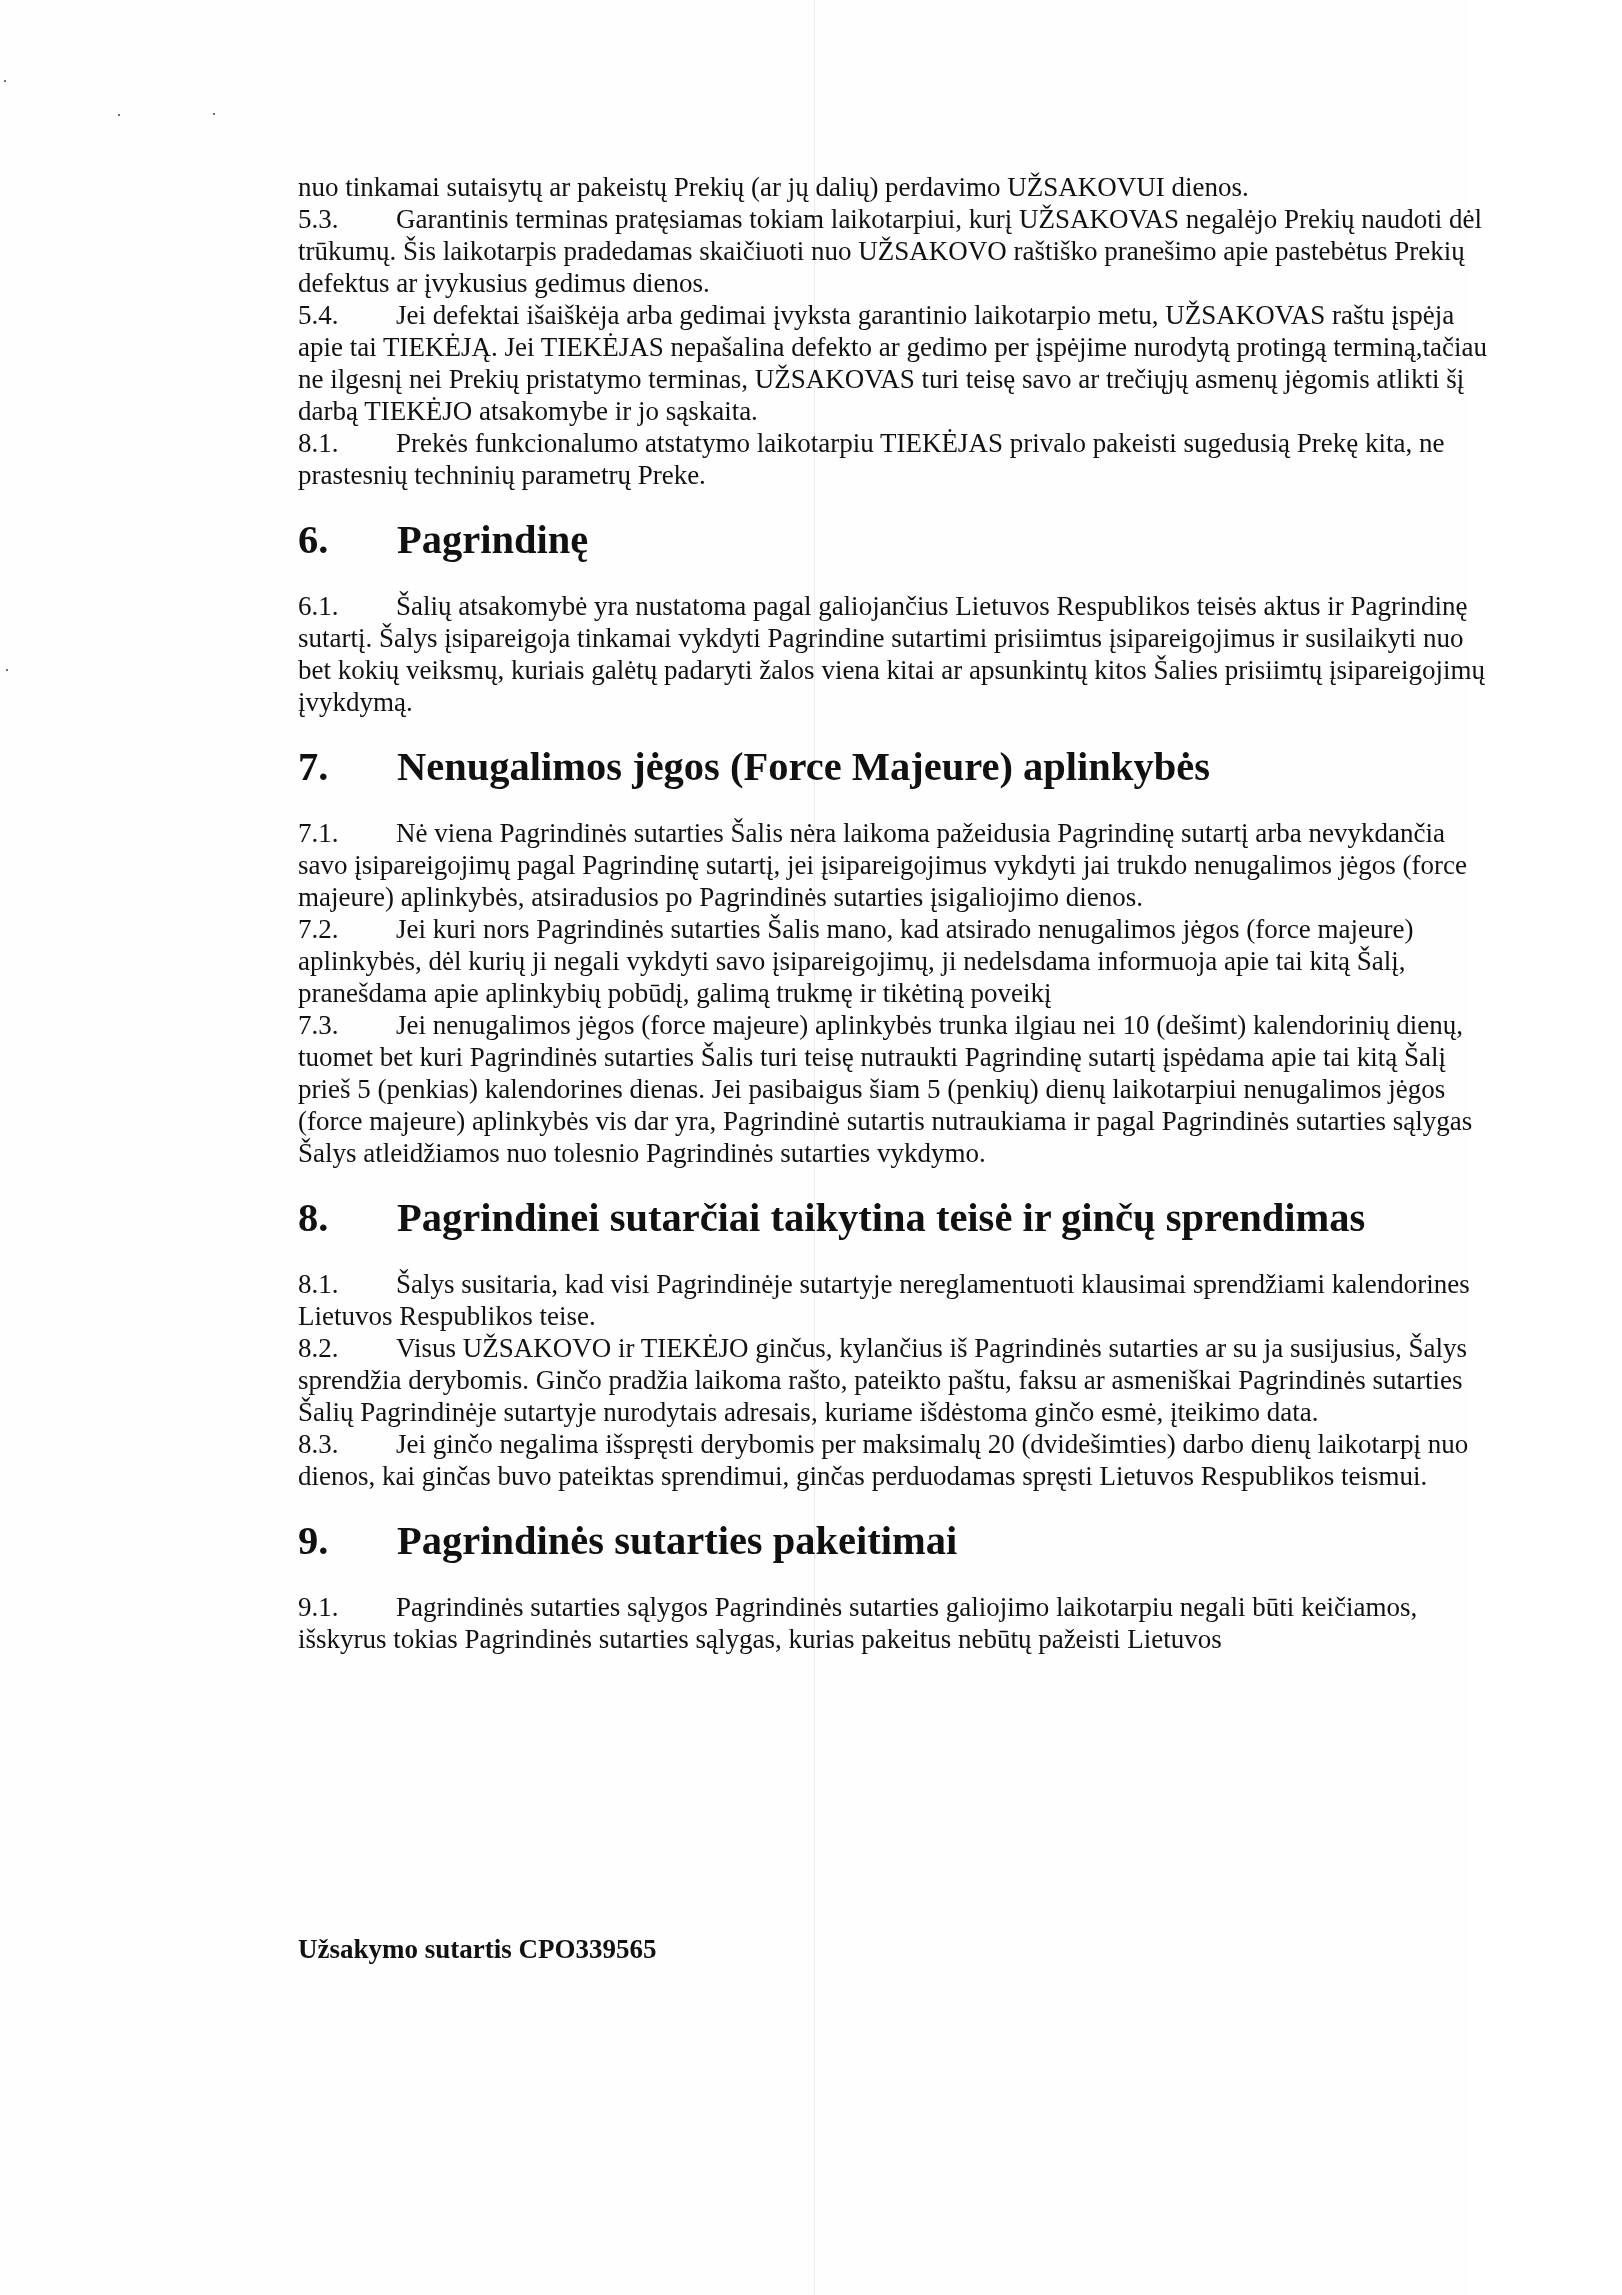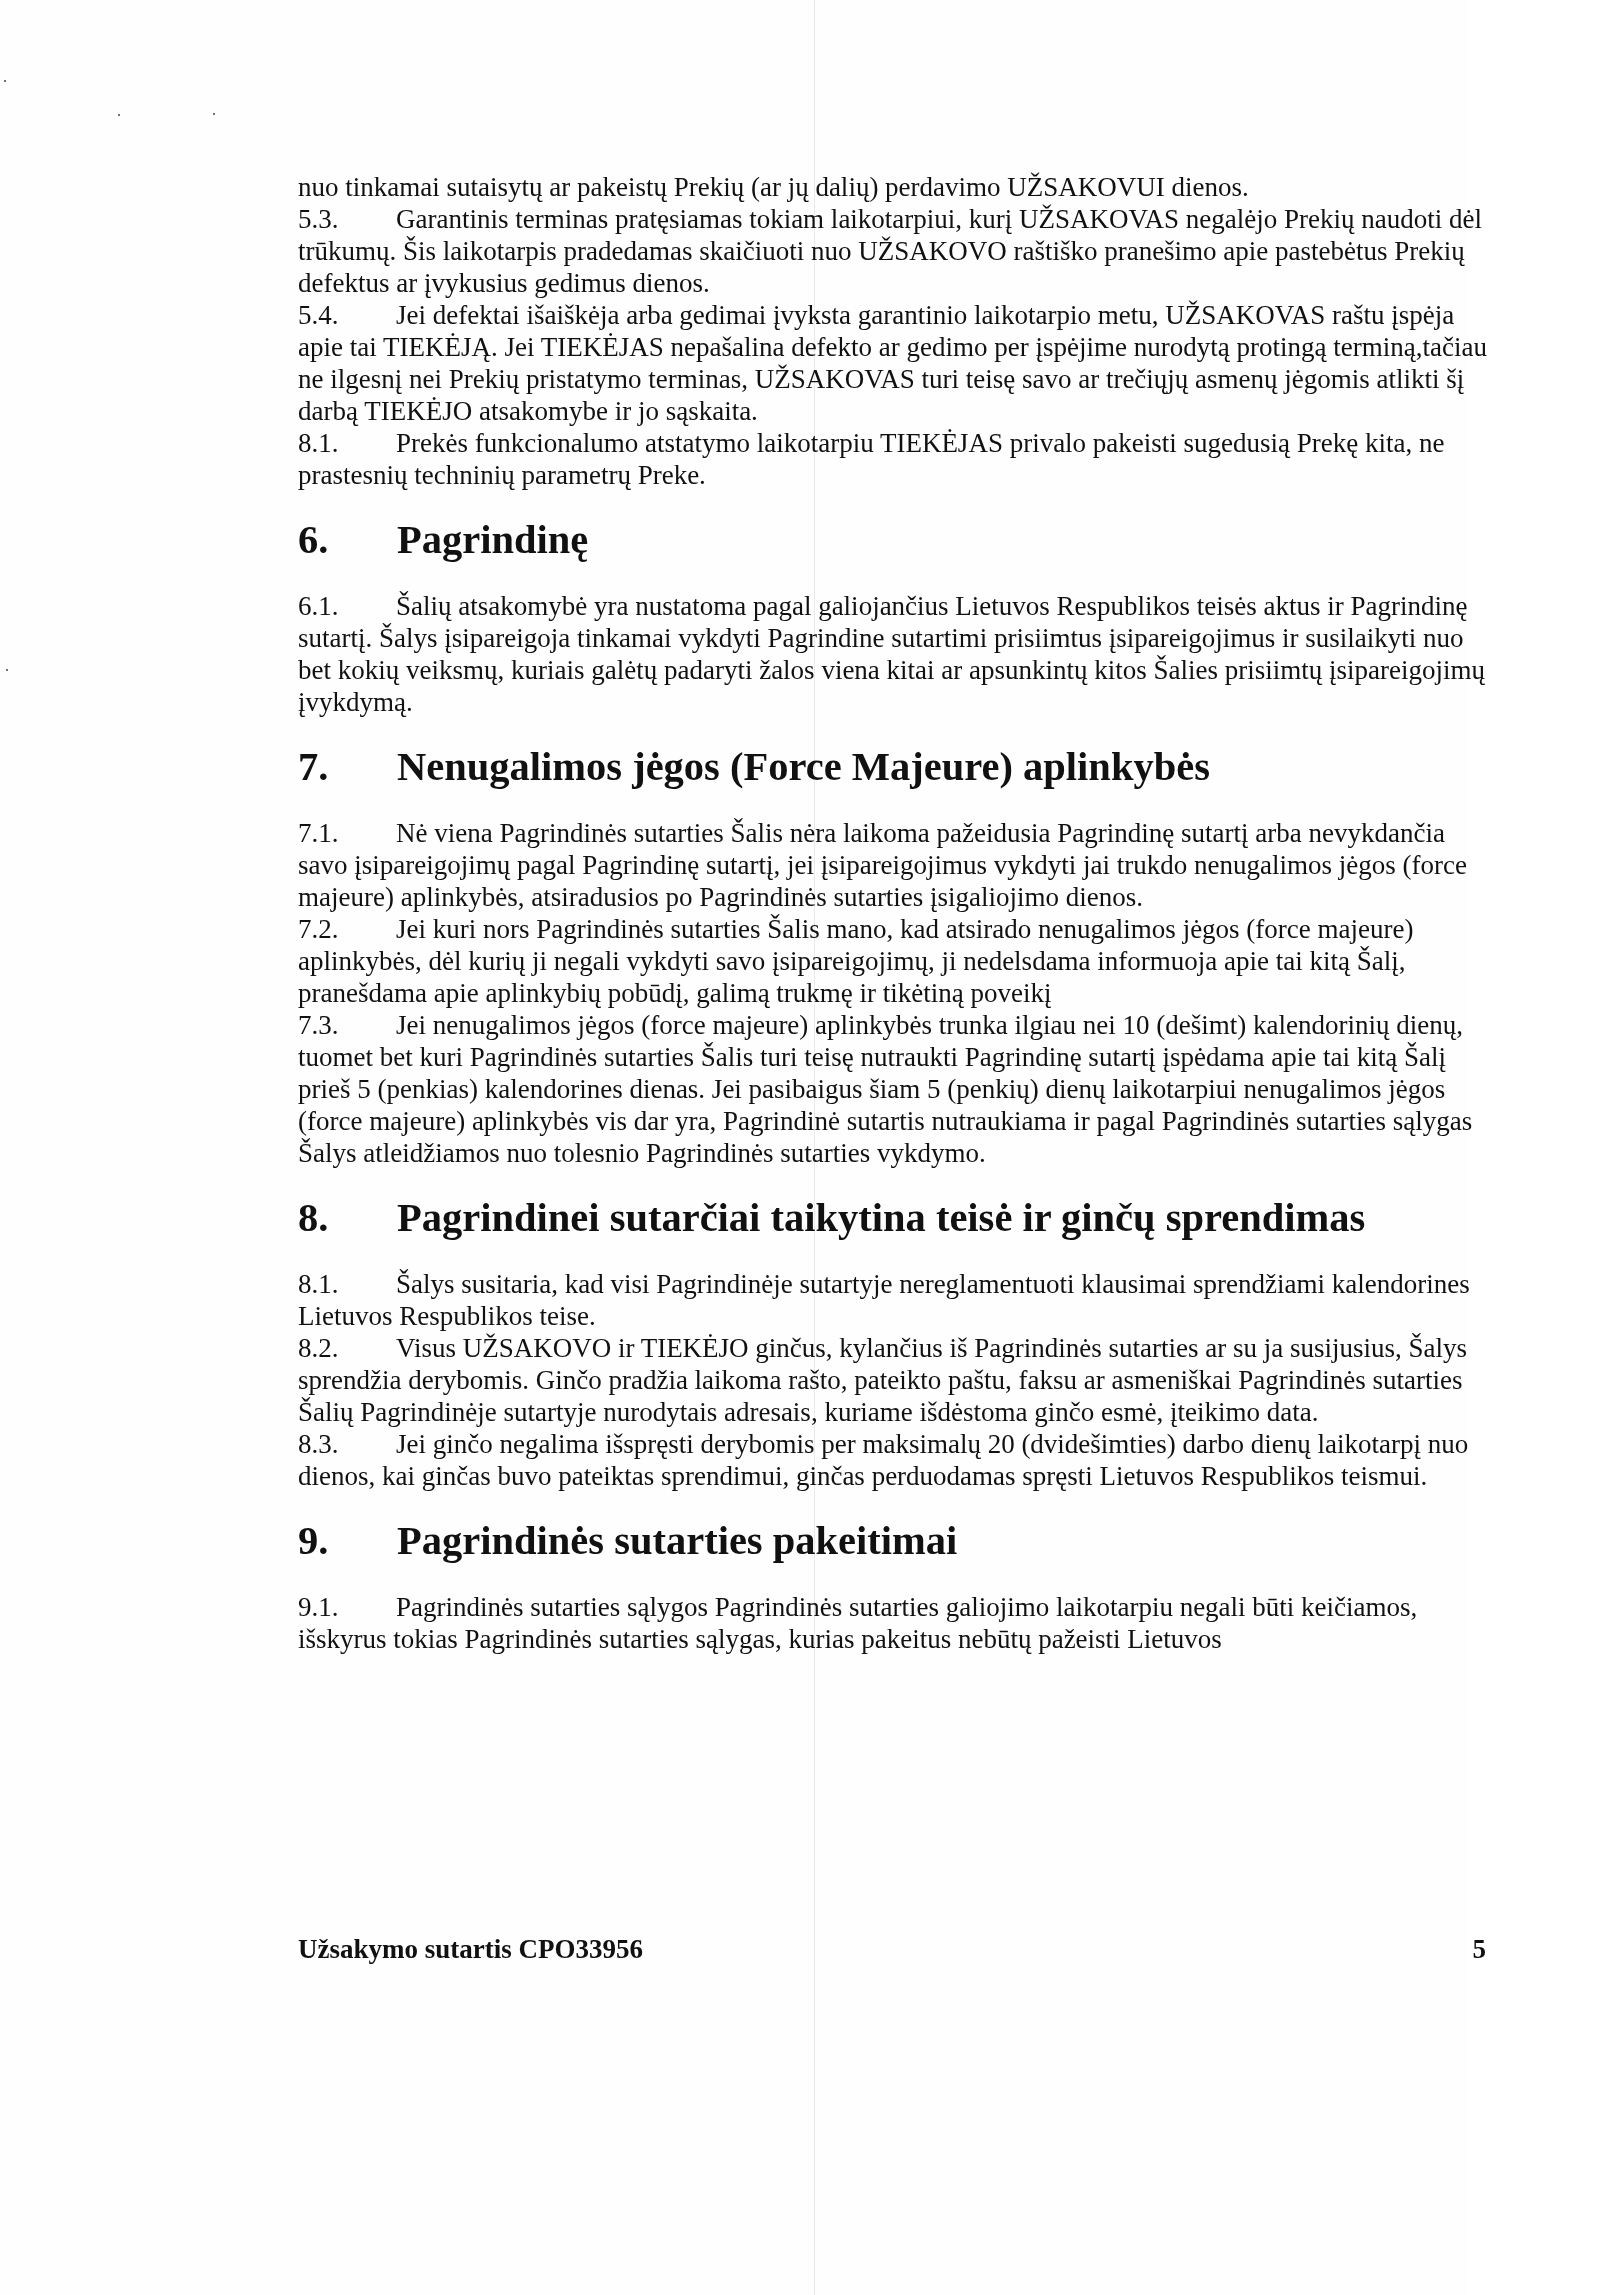--- a/index.html
+++ b/index.html
@@ -14,21 +14,21 @@
   }
   .para { margin:0; }
   .num { display:inline-block; width:98px;font-family:Liberation Serif, serif; }
   .heading { font-weight:bold; margin:0; }
   .heading { margin-top:33px; margin-bottom:34px; }
   .heading .num { width:99px; }
   .footer {
     position:absolute; left:298px; top:1934px; width:1188px;
     font-family:"Liberation Serif","DejaVu Serif",serif;
     font-size:27px; font-weight:bold; color:#111;
-    display:flex; justify-content:space-between;
+    display:flex; 
   }
 </style>
 </head>
 <body>
 
 <div class="page">
   <div class="scanline"></div>
   <div class="speck" style="left:3.9px;top:80px"></div>
   <div class="speck" style="left:118px;top:114px"></div>
   <div class="speck" style="left:213px;top:113px"></div>

